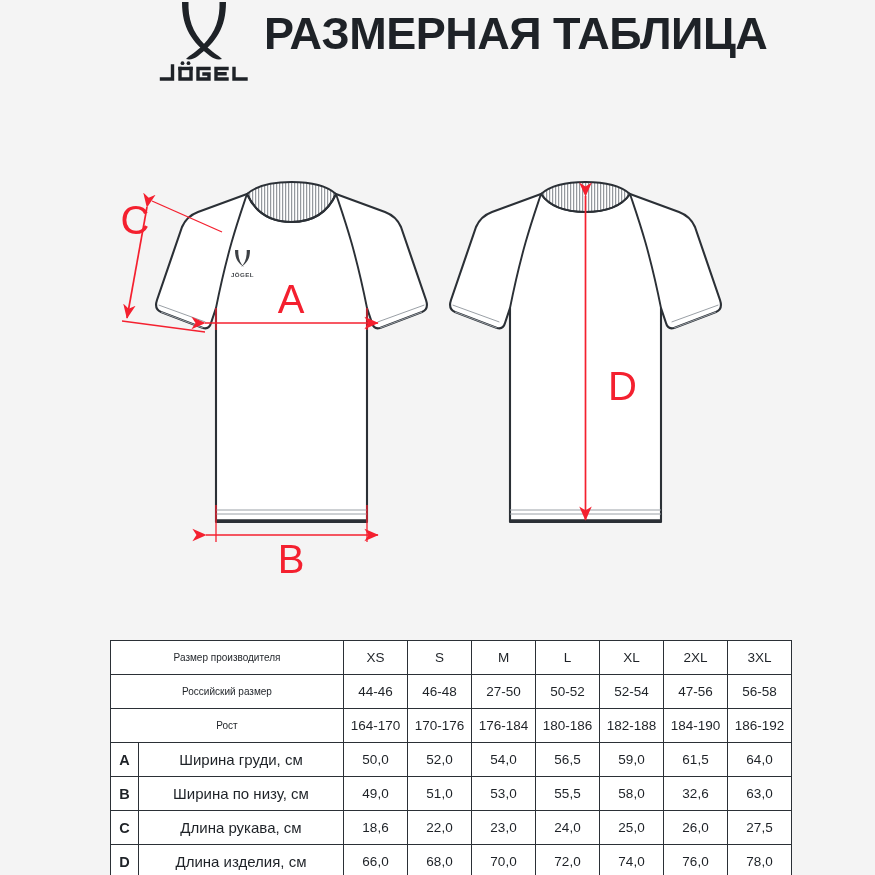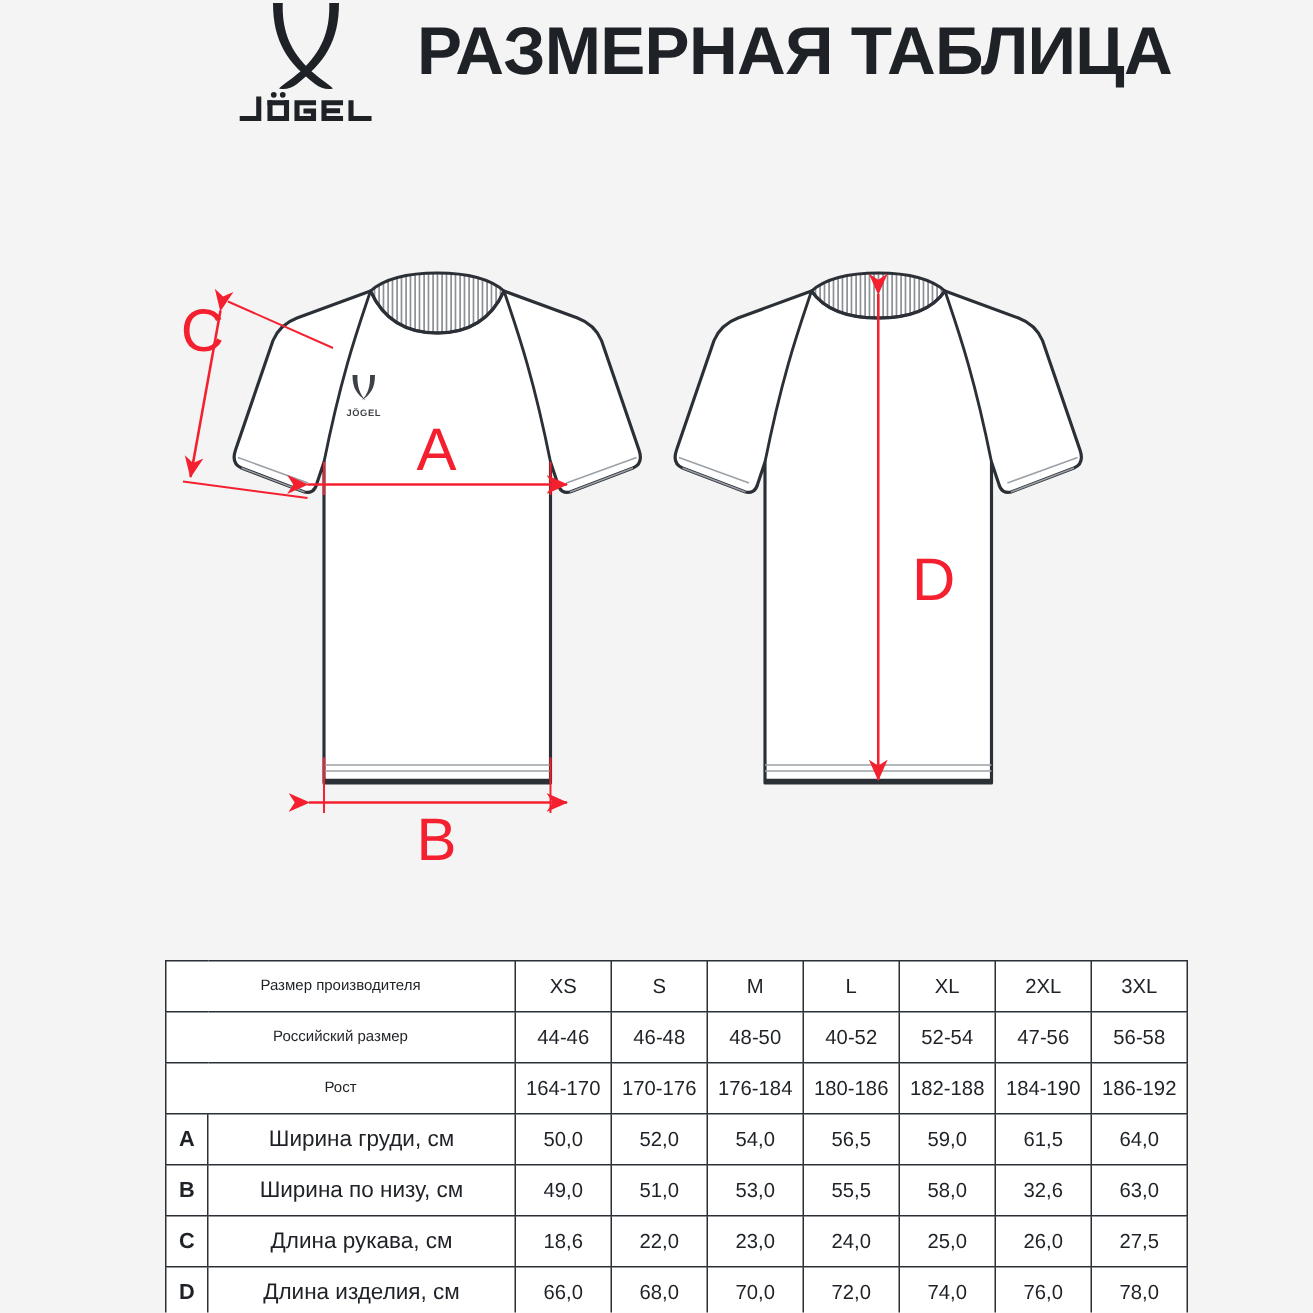--- a/index.html
+++ b/index.html
@@ -12,21 +12,21 @@
     position:relative;
   }
   #page{position:relative;width:875px;height:875px;}
 
   
   #header{position:absolute;left:0;top:0;width:875px;height:105px;}
   #logo-block{position:absolute;left:158px;top:2px;width:92px;height:90px;}
   #logo-mark{position:absolute;left:10px;top:0px;width:72px;height:62px;}
   #logo-word{position:absolute;left:0px;top:58px;width:92px;height:26px;}
   #chart-title{
-    position:absolute;left:278px;top:8px;
+    position:absolute;left:264px;top:8px;
     font-size:45px;font-weight:bold;letter-spacing:-0.5px;
     color:#1e2227;white-space:nowrap;
     font-family:"Liberation Sans", sans-serif;
   }
 
   
   #illustration{position:absolute;left:0;top:160px;width:875px;height:470px;}
   #illustration svg{display:block;}
 
   
@@ -248,22 +248,22 @@
         <td>L</td>
         <td>XL</td>
         <td>2XL</td>
         <td>3XL</td>
       </tr>
 
       <tr>
         <td class="hdr-label" colspan="2">Российский размер</td>
         <td>44-46</td>
         <td>46-48</td>
-        <td>48-50</td>
-        <td>40-52</td>
+        <td>27-50</td>
+        <td>50-52</td>
         <td>52-54</td>
         <td>47-56</td>
         <td>56-58</td>
       </tr>
 
       <tr>
         <td class="hdr-label" colspan="2">Рост</td>
         <td>164-170</td>
         <td>170-176</td>
         <td>176-184</td>

